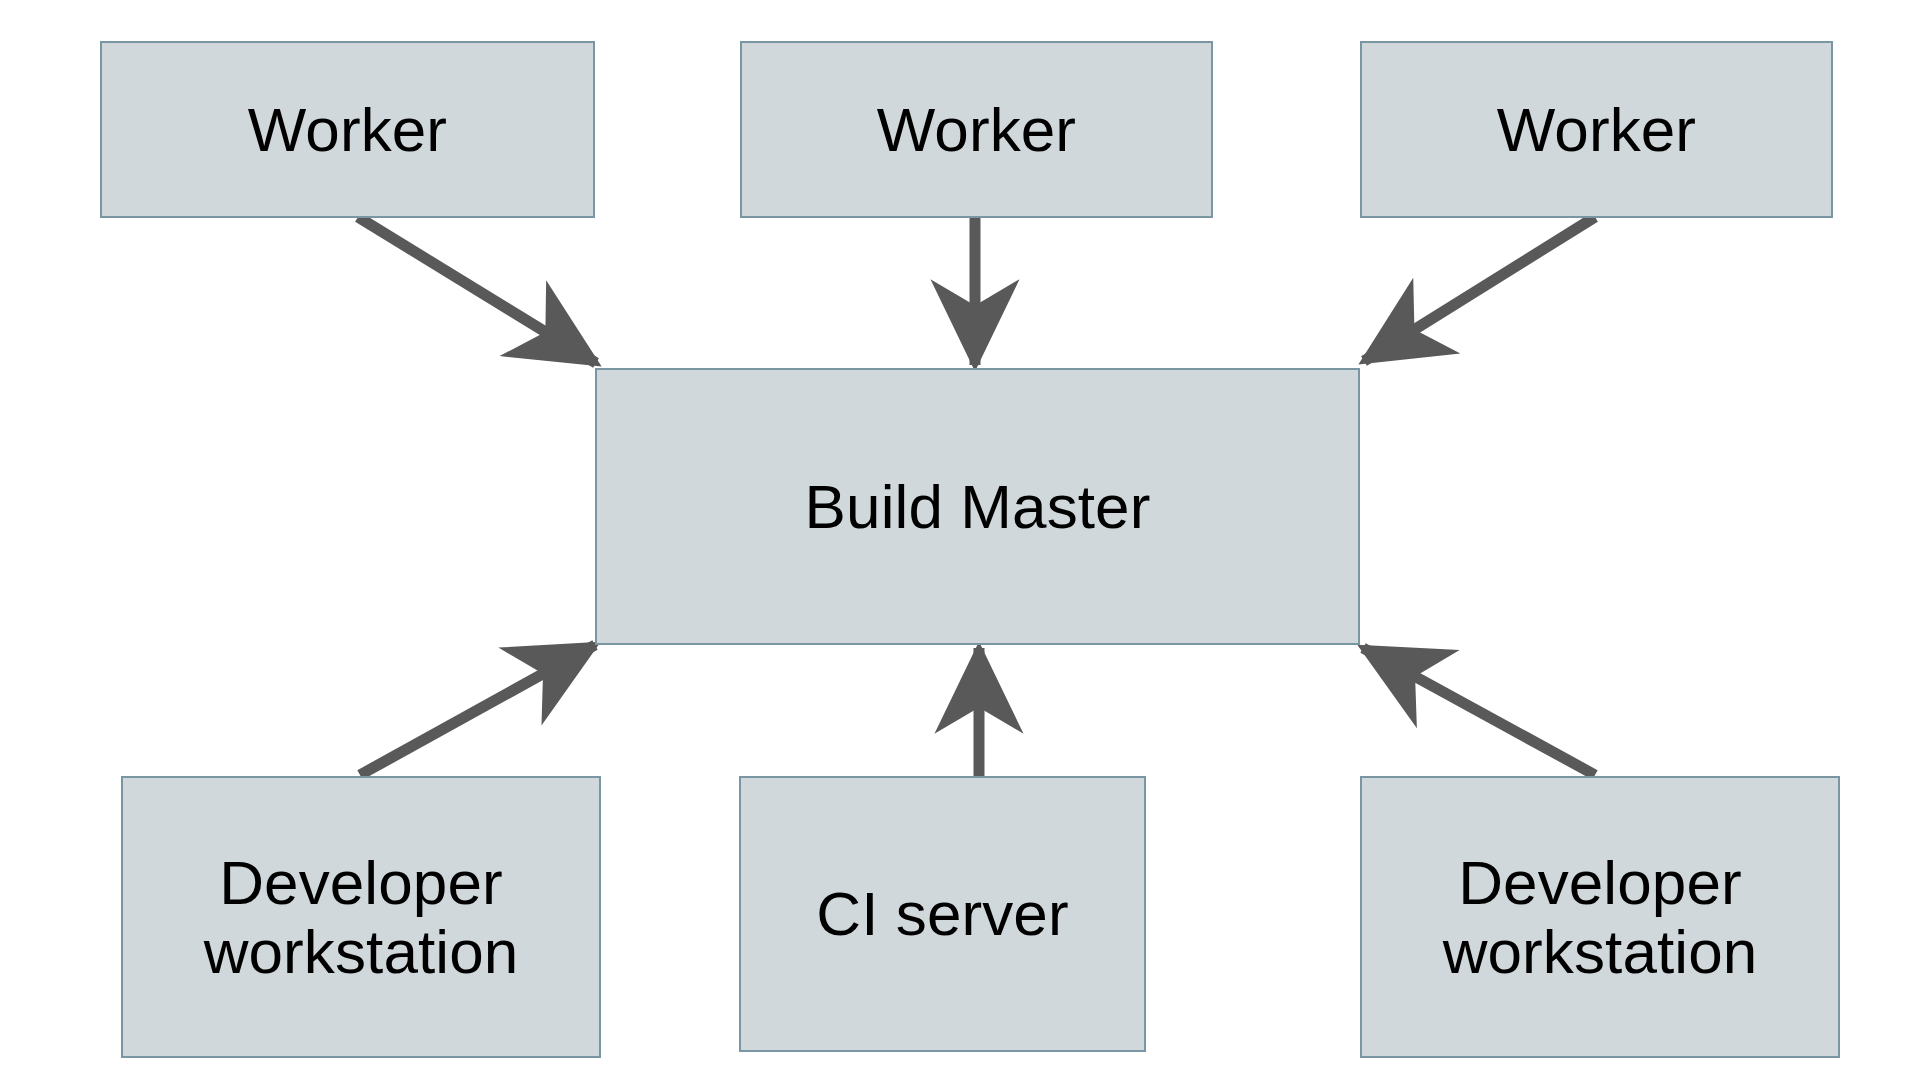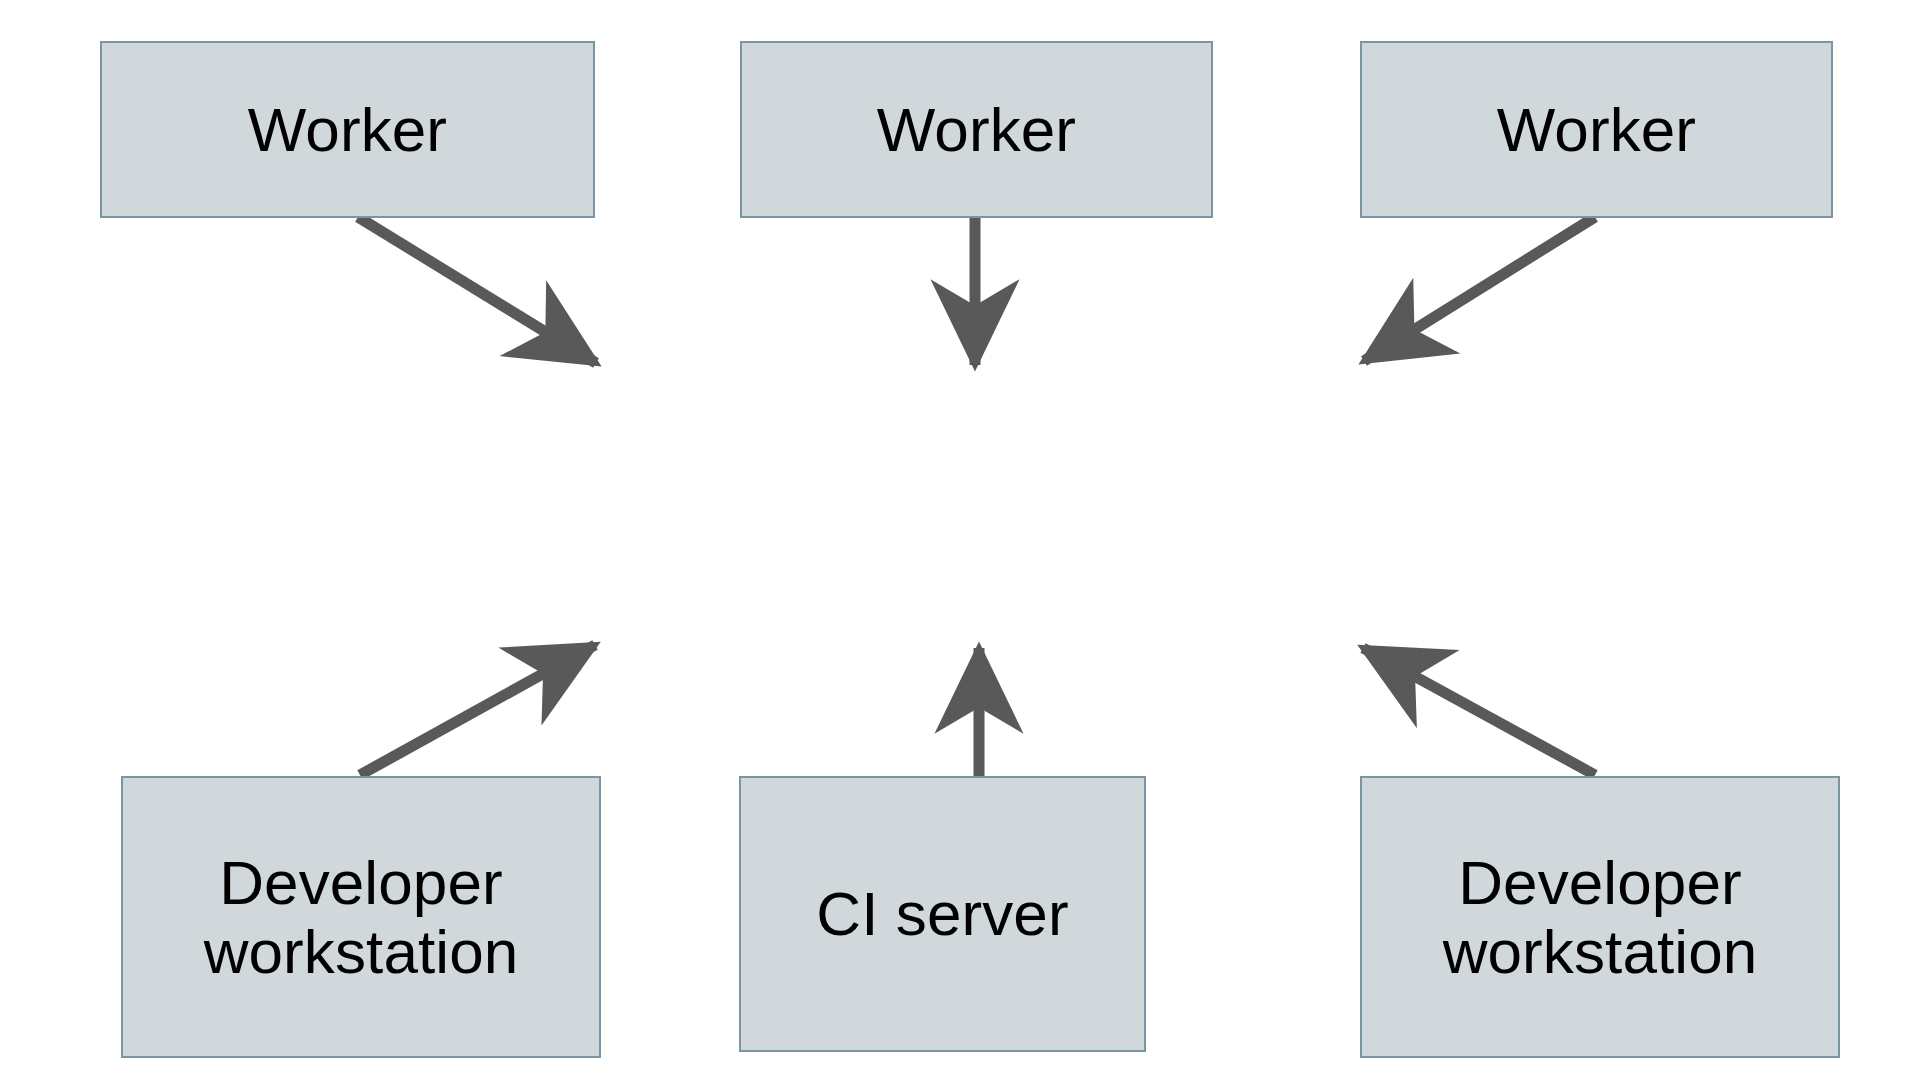--- a/index.html
+++ b/index.html
@@ -90,20 +90,23 @@
   </div>
 
   <div class="node" id="node-worker-2">
     <span class="node-label">Worker</span>
   </div>
 
   <div class="node" id="node-worker-3">
     <span class="node-label">Worker</span>
   </div>
 
+  <div class="node" id="node-build-master">
+    <span class="node-label">Build Master</span>
+  </div>
 
   <div class="node" id="node-dev-left">
     <span class="node-label">Developer
 workstation</span>
   </div>
 
   <div class="node" id="node-ci-server">
     <span class="node-label">CI server</span>
   </div>
 

